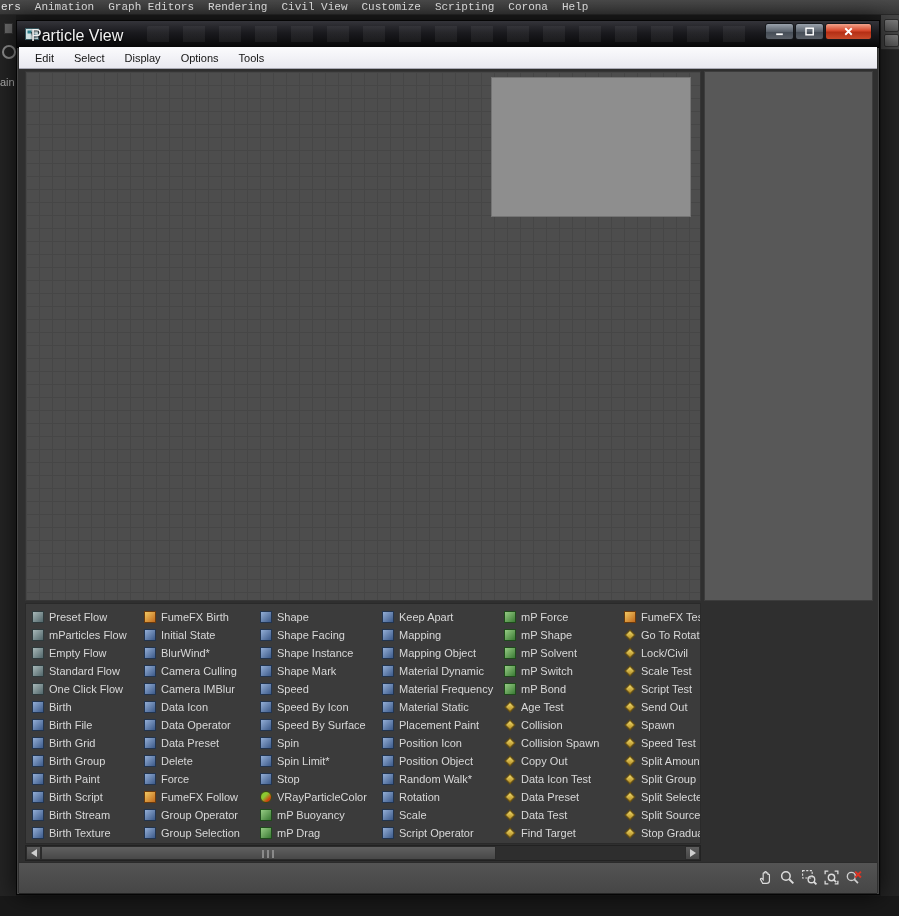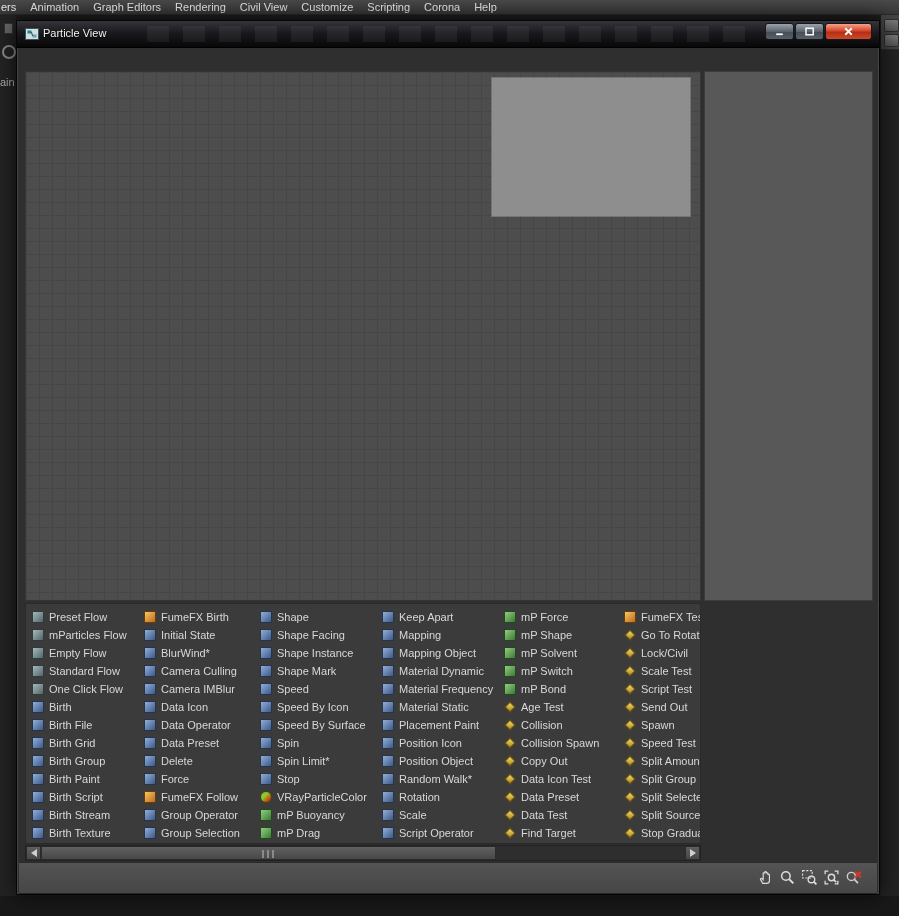--- a/index.html
+++ b/index.html
@@ -2,21 +2,21 @@
 <html><head>
 <meta charset="utf-8">
 <style>
   html,body{margin:0;padding:0;background:#111;}
   .stage{position:relative;width:899px;height:916px;overflow:hidden;background:#1d1d1d;
          font-family:"Liberation Sans",sans-serif;-webkit-font-smoothing:antialiased;}
 
   
   .max-menubar{position:absolute;left:0;top:0;width:100%;height:14px;
     background:linear-gradient(#4a4a4a,#383838);border-bottom:1px solid #2a2a2a;
-    display:flex;align-items:center;color:#e8e8e8;font-size:11px;line-height:14px;}
+    display:flex;align-items:center;color:#e8e8e8;font-size:11px;line-height:14px;font-family:Liberation Mono, monospace;}
   .mmi{padding:0 7px;white-space:nowrap;cursor:default;}
   .mmi:first-child{padding-left:1px;}
 
   
   .left-edge{position:absolute;left:0;top:15px;width:16px;height:901px;background:#242424;}
   .edge-ring{position:absolute;left:2px;top:30px;width:10px;height:10px;border:2px solid #8e8e8e;border-radius:50%;}
   .edge-chip{position:absolute;left:4px;top:8px;width:7px;height:9px;background:#6a6a6a;border:1px solid #333;}
   .edge-text{position:absolute;left:0;top:61px;color:#b4b4b4;font-size:11px;}
   .right-edge{position:absolute;left:881px;top:15px;width:18px;height:901px;background:#232323;}
   .right-edge-top{position:absolute;left:0;top:0;width:18px;height:34px;background:#464646;border-bottom:1px solid #2a2a2a;}
@@ -27,21 +27,21 @@
   
   .window{position:absolute;left:16px;top:20px;width:864px;height:875px;
     background:#2f2f2f;border:1px solid #050505;box-shadow:0 0 22px rgba(0,0,0,.75), inset 0 0 0 1px rgba(255,255,255,.10);
     box-sizing:border-box;}
   .titlebar{position:absolute;left:0;top:0;right:0;height:26px;
     background:linear-gradient(#34343a 0%,#1a1a1e 45%,#070708 100%);
     border-bottom:1px solid #000;}
   .titlebar::after{content:'';position:absolute;left:130px;right:120px;top:5px;bottom:5px;
     background:repeating-linear-gradient(90deg,rgba(255,255,255,.055) 0 22px,transparent 22px 36px);border-radius:2px;}
   .title-icon{position:absolute;left:7px;top:5px;width:16px;height:16px;}
-  .title-text{position:absolute;left:26px;top:6px;color:#f2f2f2;font-size:11px;text-shadow:0 1px 2px #000;}
+  .title-text{position:absolute;left:14px;top:6px;color:#f2f2f2;font-size:16px;text-shadow:0 1px 2px #000;}
   .win-controls{position:absolute;right:7px;top:2px;display:flex;gap:1px;z-index:3;}
   .wbtn{height:17px;border:1px solid #14171b;border-radius:3px;display:flex;align-items:center;justify-content:center;box-sizing:border-box;}
   .wbtn.min,.wbtn.max{width:29px;background:linear-gradient(#9aa2ac,#5b636d 50%,#444c56 52%,#5b6068);}
   .wbtn.close{width:47px;background:linear-gradient(#f2a38c,#d6482c 45%,#b52f15 55%,#c94b2b);}
   .wbtn svg{display:block;}
 
   
   .menubar{position:absolute;left:2px;top:26px;right:2px;height:22px;
     background:linear-gradient(#fbfbfd,#e9e9f0);border-bottom:1px solid #a9a9b4;
     display:flex;align-items:center;padding-left:6px;box-sizing:border-box;}
@@ -163,20 +163,27 @@
             </svg>
         </div>
         <div class="wbtn close">
           <svg viewBox="0 0 12 10" width="13" height="11">
               <path d="M3 2 9 8 M9 2 3 8" stroke="#fff" stroke-width="1.7" fill="none"></path>
             </svg>
         </div>
       </div>
     </div>
 
+    <div class="menubar">
+        <span class="wmi">Edit</span>
+        <span class="wmi">Select</span>
+        <span class="wmi">Display</span>
+        <span class="wmi">Options</span>
+        <span class="wmi">Tools</span>
+      </div>
 
     <div class="canvas">
       <div class="canvas-highlight"></div>
     </div>
 
     <div class="params"></div>
 
     <div class="depot">
         <div class="depot-col">
           <div class="depot-item">

